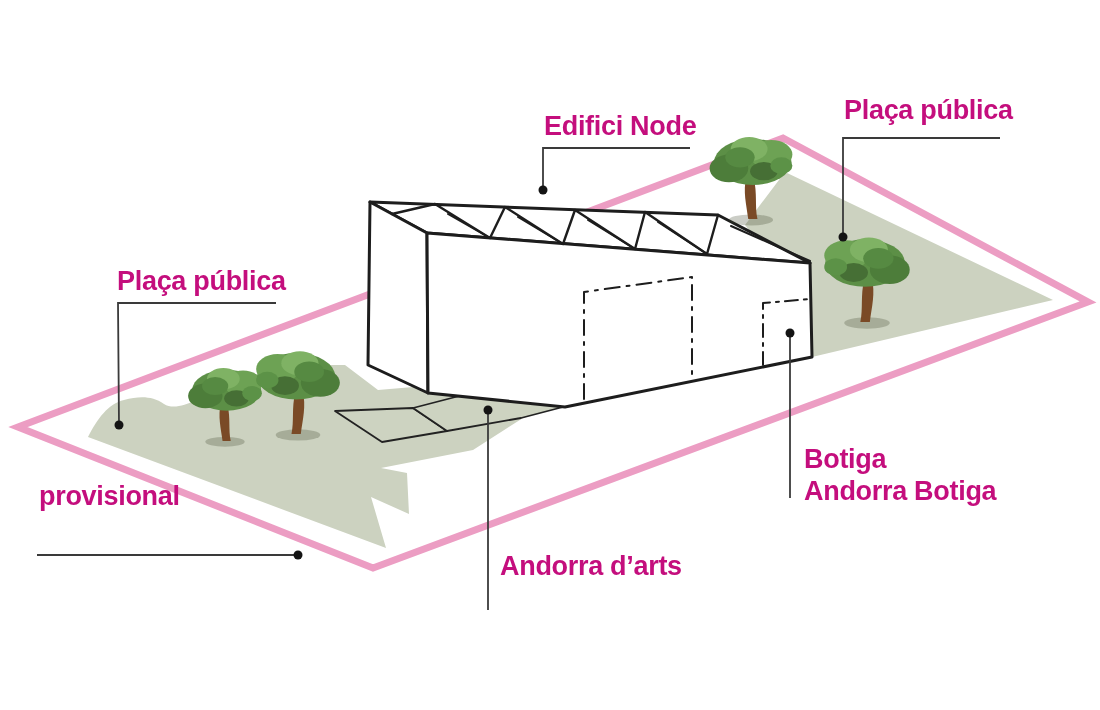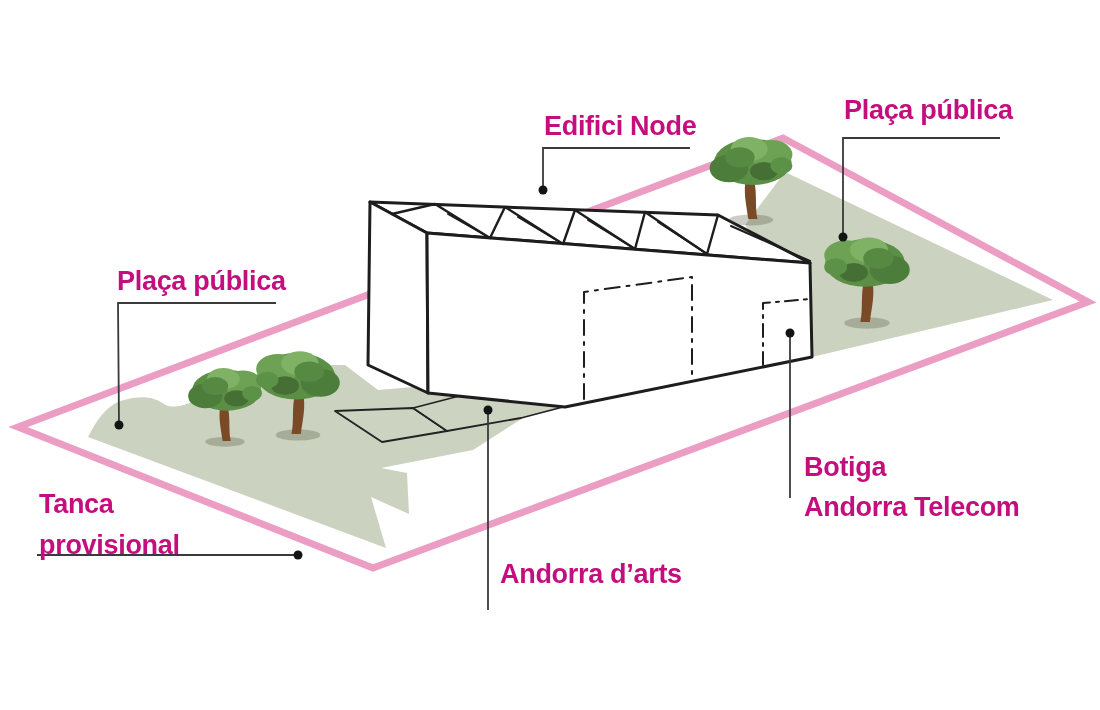--- a/index.html
+++ b/index.html
@@ -14,21 +14,21 @@
   .lbl{
     position:absolute;
     color:#c40e7d;
     font-weight:700;
     font-size:27px;
     letter-spacing:-0.3px;
     line-height:33px;
     white-space:nowrap;
     user-select:none;
   }
-  .lbl span{display:block;margin-top:8px;}
+  .lbl span{display:block;}
 </style>
 </head>
 <body>
 
 <div class="stage">
 
 <svg width="1100" height="710" viewBox="0 0 1100 710">
   <defs>
     <g id="tree">
       <ellipse cx="0" cy="1" rx="24" ry="6" fill="rgba(70,75,50,0.28)"></ellipse>
@@ -96,26 +96,25 @@
   </g>
 </svg>
 
   <div class="lbl" style="left:544px;top:110px;">Edifici Node</div>
 
   <div class="lbl" style="left:844px;top:94px;">Plaça pública</div>
 
   <div class="lbl" style="left:117px;top:265px;">Plaça pública</div>
 
   <div class="lbl" style="left:39px;top:480px;">
-    <span>Tanca</span>
     <span>provisional</span>
   </div>
 
   <div class="lbl" style="left:500px;top:550px;">
     <span>Andorra d’arts</span>
   </div>
 
   <div class="lbl" style="left:804px;top:443px;line-height:32px;">
     <span>Botiga</span>
-    <span>Andorra Telecom</span>
+    <span>Andorra Botiga</span>
   </div>
 
 </div>
 
 </body></html>

